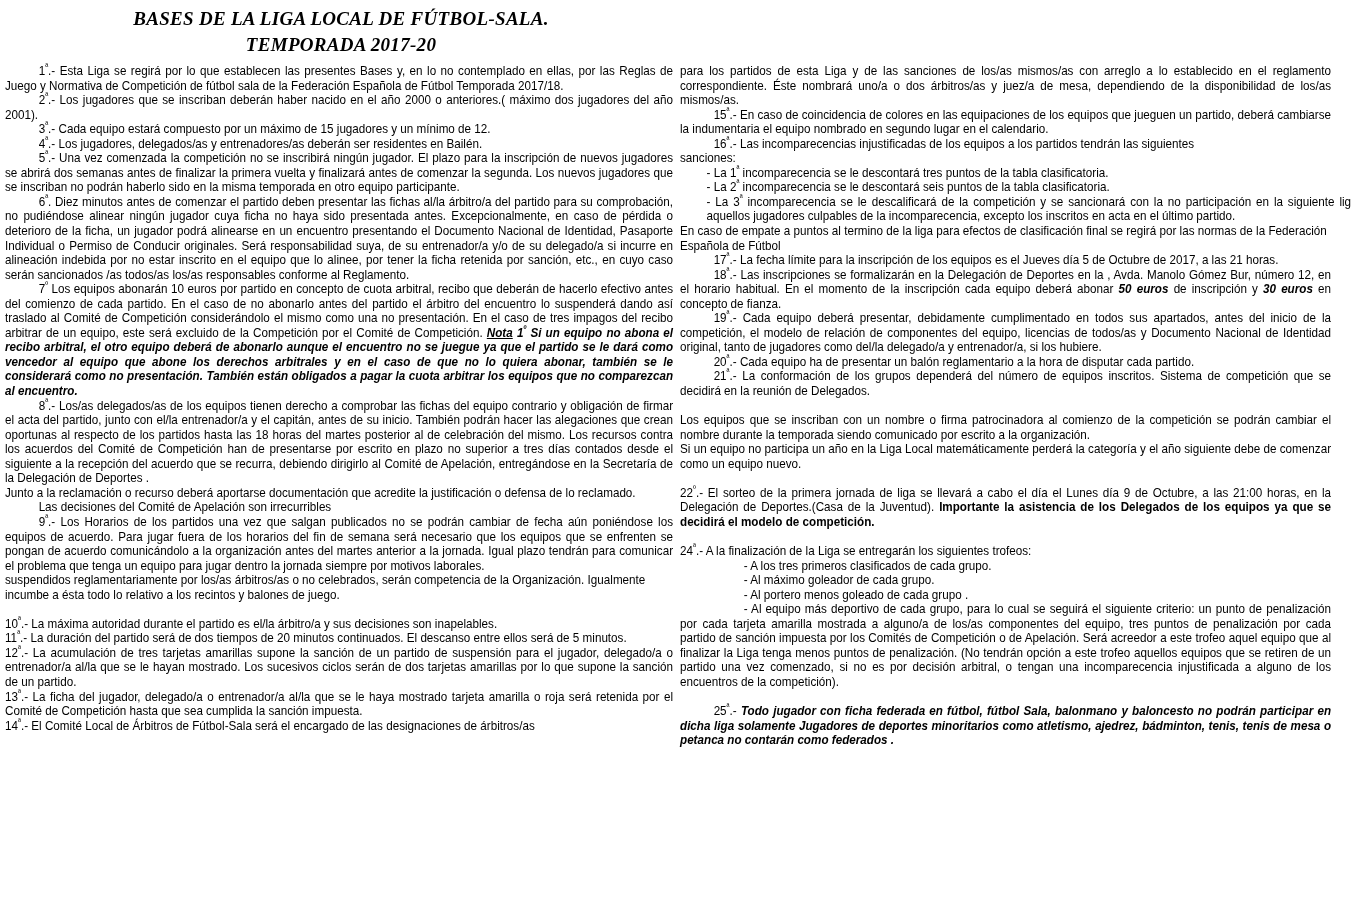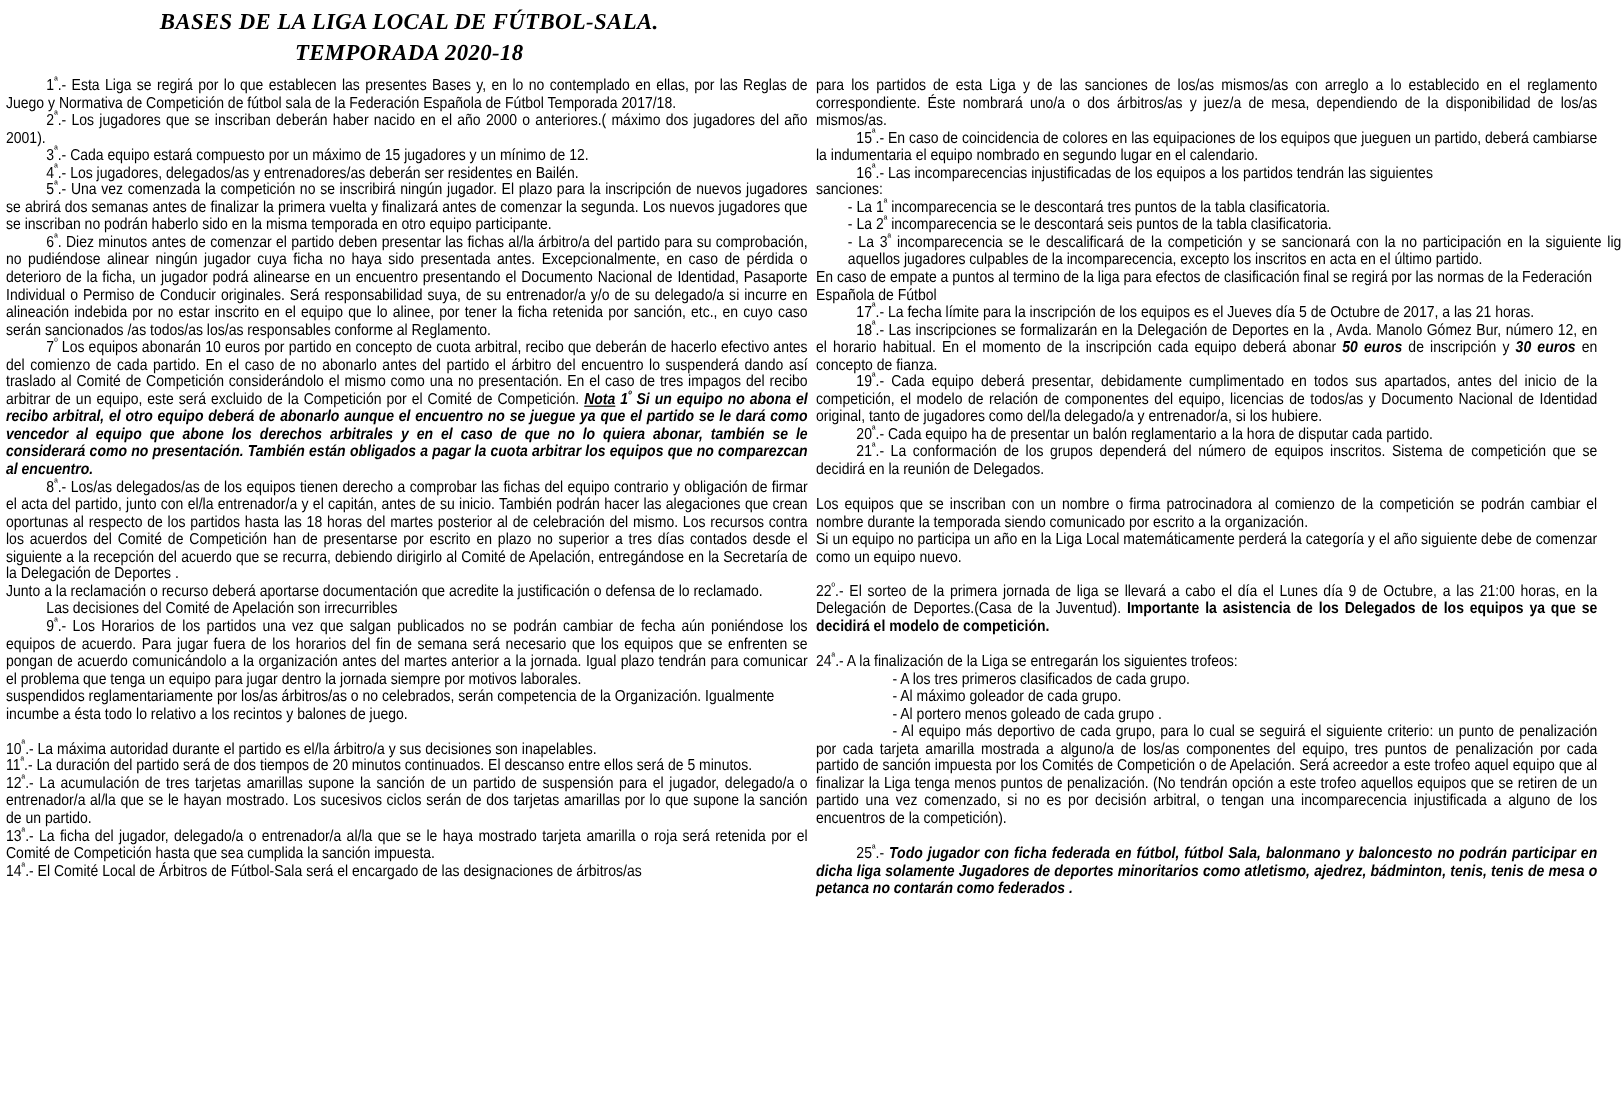--- a/index.html
+++ b/index.html
@@ -82,21 +82,21 @@
     font-size: 9px;
     vertical-align: super;
     line-height: 0;
   }
 </style>
 </head>
 <body>
 
 <div id="title-block">
   <div class="title-line">BASES DE LA LIGA LOCAL DE FÚTBOL-SALA.</div>
-  <div class="title-line">TEMPORADA 2020-18</div>
+  <div class="title-line">TEMPORADA 2017-20</div>
 </div>
 
 <div id="doc-body">
 
   <div class="column" id="col-left">
     <p class="p ind">1<sup class="ord">ª</sup>.- Esta Liga se regirá por lo que establecen las presentes Bases y, en lo no contemplado en ellas, por las Reglas de Juego y Normativa de Competición de fútbol sala de la Federación Española de Fútbol Temporada 2017/18.</p>
     <p class="p ind">2<sup class="ord">ª</sup>.- Los jugadores que se inscriban deberán haber nacido en el año 2000 o anteriores.( máximo dos jugadores del año 2001).</p>
     <p class="p ind">3<sup class="ord">ª</sup>.- Cada equipo estará compuesto por un máximo de 15 jugadores y un mínimo de 12.</p>
     <p class="p ind">4<sup class="ord">ª</sup>.- Los jugadores, delegados/as y entrenadores/as deberán ser residentes en Bailén.</p>
     <p class="p ind">5<sup class="ord">ª</sup>.-  Una vez comenzada la competición no se inscribirá ningún jugador. El plazo para la inscripción de nuevos jugadores se abrirá dos semanas antes de finalizar la primera vuelta y finalizará antes de comenzar la segunda. Los nuevos jugadores que se inscriban no podrán haberlo sido en la misma temporada en otro equipo participante.</p>

